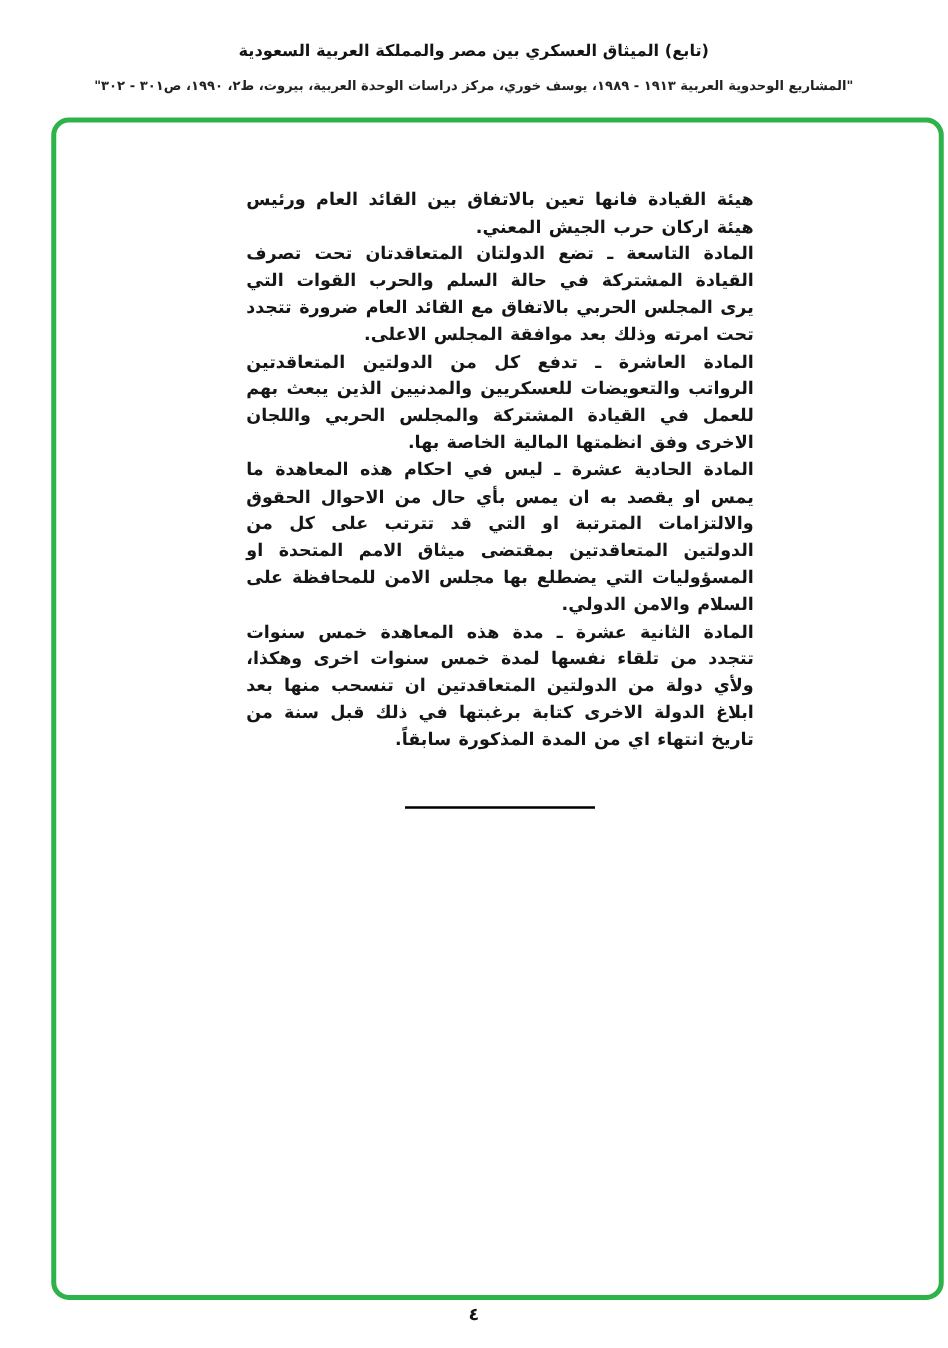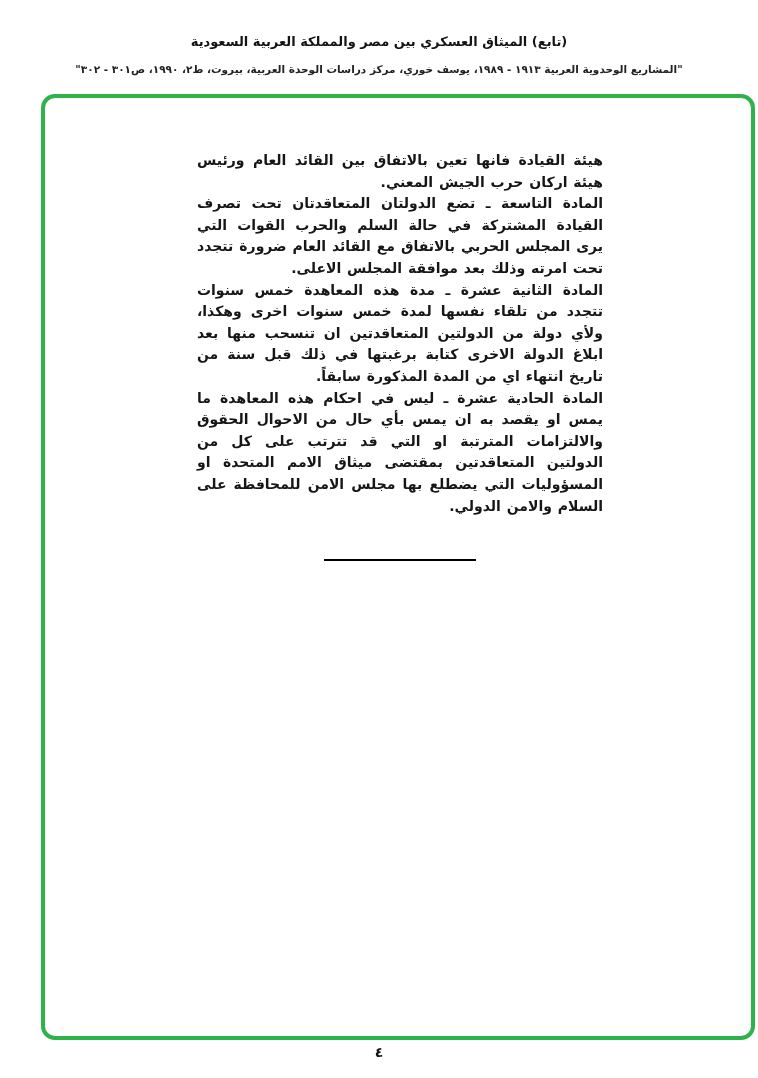--- a/index.html
+++ b/index.html
@@ -80,24 +80,25 @@
 
 <div class="header-source">"المشاريع الوحدوية العربية ١٩١٣ - ١٩٨٩، يوسف خوري، مركز دراسات الوحدة العربية، بيروت، ط٢، ١٩٩٠، ص٣٠١ - ٣٠٢"</div>
 
 <div class="frame" style="border-color: rgb(46, 179, 75);">
   <div class="text-block">
 
     <p class="para"><strong class="lead"></strong><span>هيئة القيادة فانها تعين بالاتفاق بين القائد العام ورئيس هيئة اركان حرب الجيش المعني.</span></p>
 
     <p class="para"><strong class="lead">المادة التاسعة ـ </strong><span>تضع الدولتان المتعاقدتان تحت تصرف القيادة المشتركة في حالة السلم والحرب القوات التي يرى المجلس الحربي بالاتفاق مع القائد العام ضرورة تتجدد تحت امرته وذلك بعد موافقة المجلس الاعلى.</span></p>
 
+    <p class="para"><strong class="lead">المادة العاشرة ـ </strong><span>تدفع كل من الدولتين المتعاقدتين الرواتب والتعويضات للعسكريين والمدنيين الذين يبعث بهم للعمل في القيادة المشتركة والمجلس الحربي واللجان الاخرى وفق انظمتها المالية الخاصة بها.</span></p>
+
+    <p class="para"><strong class="lead">المادة الحادية عشرة ـ </strong><span>ليس في احكام هذه المعاهدة ما يمس او يقصد به ان يمس بأي حال من الاحوال الحقوق والالتزامات المترتبة او التي قد تترتب على كل من الدولتين المتعاقدتين بمقتضى ميثاق الامم المتحدة او المسؤوليات التي يضطلع بها مجلس الامن للمحافظة على السلام والامن الدولي.</span></p>
 
     <p class="para"><strong class="lead">المادة الثانية عشرة ـ </strong><span>مدة هذه المعاهدة خمس سنوات تتجدد من تلقاء نفسها لمدة خمس سنوات اخرى وهكذا، ولأي دولة من الدولتين المتعاقدتين ان تنسحب منها بعد ابلاغ الدولة الاخرى كتابة برغبتها في ذلك قبل سنة من تاريخ انتهاء اي من المدة المذكورة سابقاً.</span></p>
-
-    <p class="para"><strong class="lead">المادة الحادية عشرة ـ </strong><span>ليس في احكام هذه المعاهدة ما يمس او يقصد به ان يمس بأي حال من الاحوال الحقوق والالتزامات المترتبة او التي قد تترتب على كل من الدولتين المتعاقدتين بمقتضى ميثاق الامم المتحدة او المسؤوليات التي يضطلع بها مجلس الامن للمحافظة على السلام والامن الدولي.</span></p>
 
 
     <div class="divider"></div>
 
   </div>
 </div>
 
 <div class="page-number">٤</div>
 
 </body></html>

